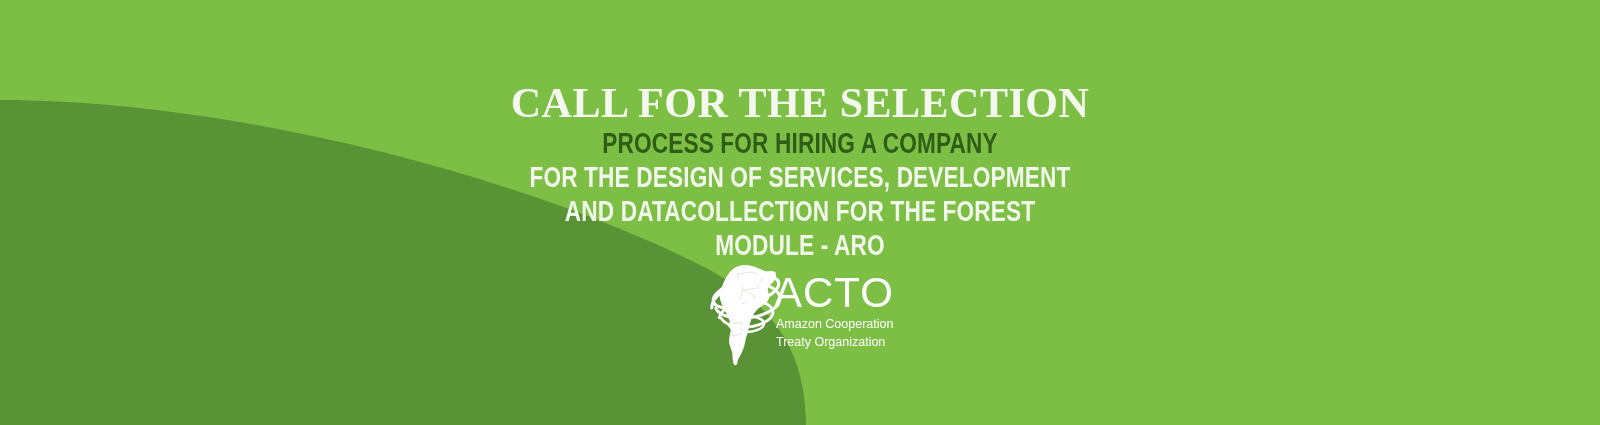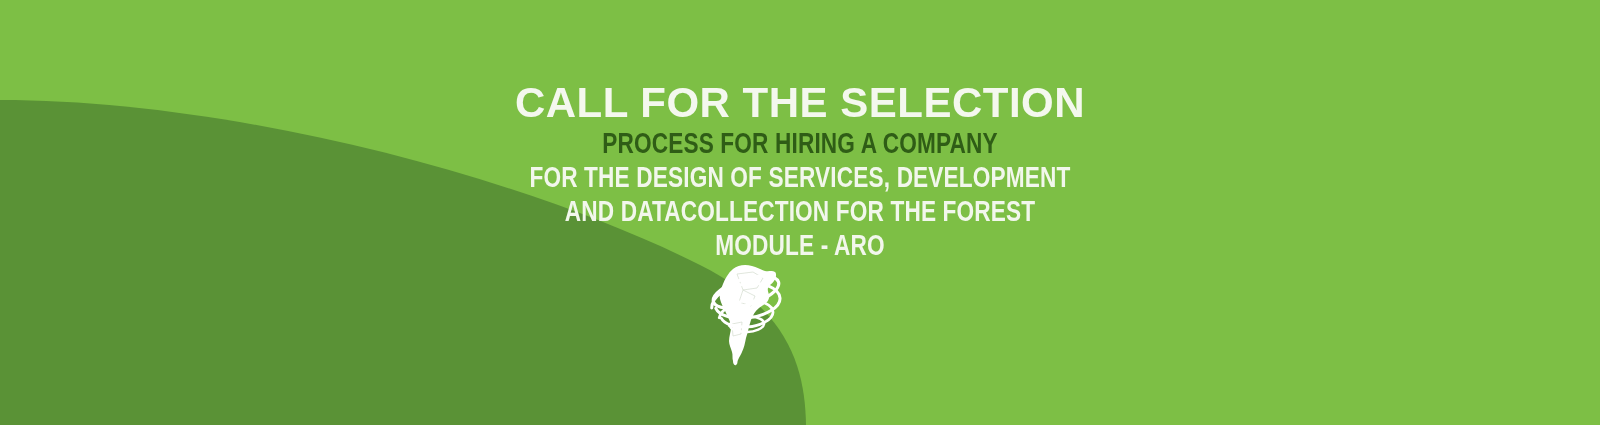--- a/index.html
+++ b/index.html
@@ -31,21 +31,21 @@
 
   
   .headline-block {
     position: absolute;
     left: 0;
     top: 80px;
     width: 1600px;
     text-align: center;
   }
   .title-main {
-    font-family: Liberation Sans, sans-serif;
+    font-family: Liberation Serif, serif;
     font-size: 42px;
     font-weight: bold;
     letter-spacing: 0.5px;
     line-height: 46px;
     color: #f4f8ee;
     margin: 0;
     white-space: nowrap;
   }
   .subline {
     font-family: "Liberation Sans Narrow", "Liberation Sans", sans-serif;
@@ -157,17 +157,22 @@
         <g fill="none" stroke="#ffffff" stroke-width="2.8" stroke-linecap="round">
           <path d="M22,56 C25,48 38,42 52,43 C67,44 77,51 76,58
                    C75,65 62,70 49,69 C36,68 26,63 24,57" transform="rotate(-8 49 56)"></path>
         </g>
         <g fill="none" stroke="#ffffff" stroke-width="2.4" stroke-linecap="round">
           <path d="M32,66 C35,61 44,58 53,59 C62,60 68,64 67,68
                    C66,72 57,75 49,74 C41,73 34,70 33,67" transform="rotate(-6 49 66)"></path>
         </g>
       </svg>
 
+      <div id="logo-text">
+        <div class="logo-acto">ACTO</div>
+        <div class="logo-tagline">Amazon Cooperation</div>
+        <div class="logo-tagline">Treaty Organization</div>
+      </div>
 
     </div>
 
   </div>
 </div>
 
 </body></html>

